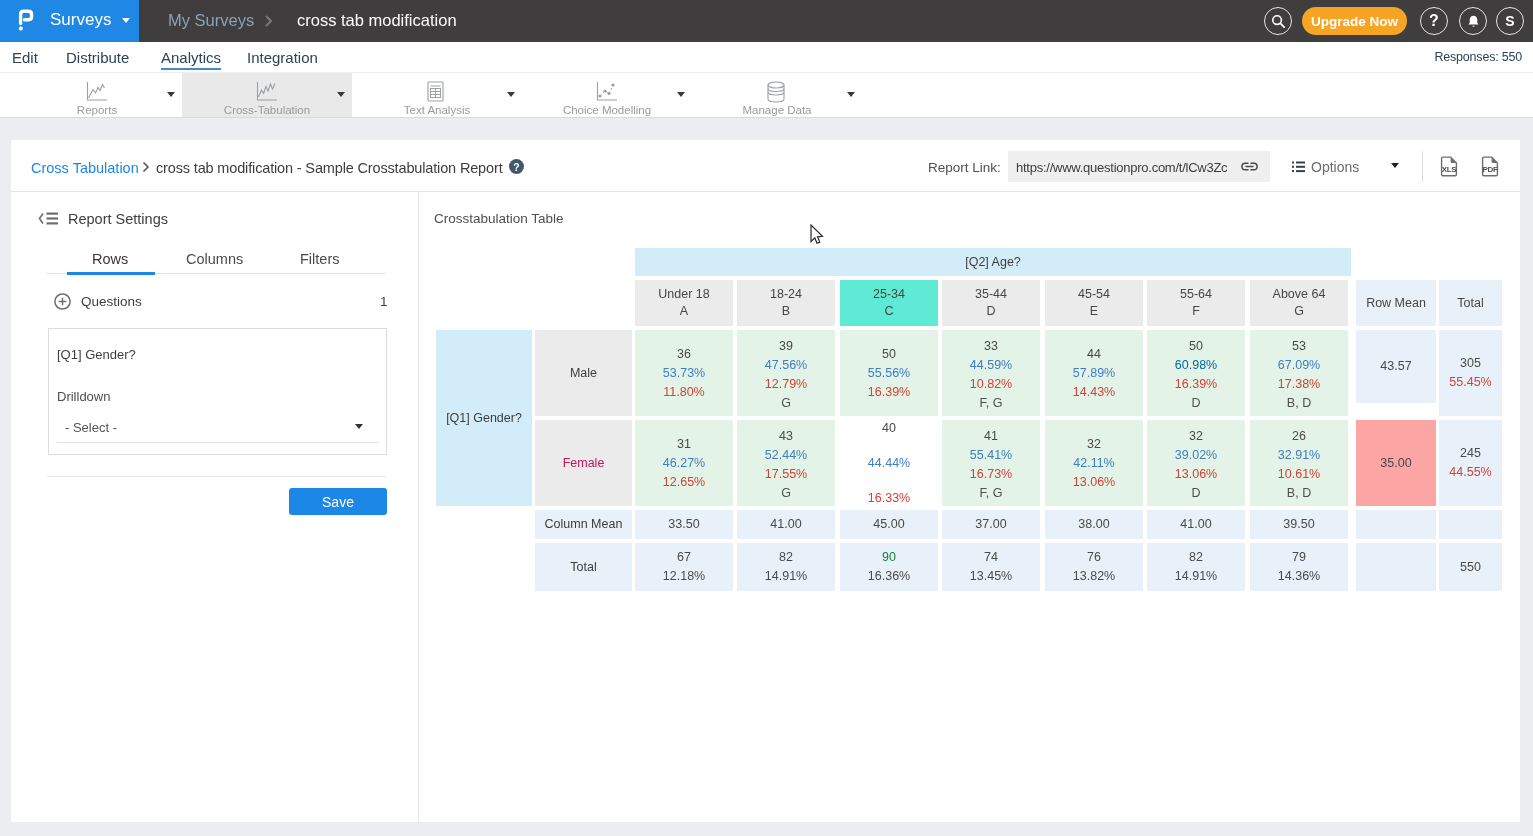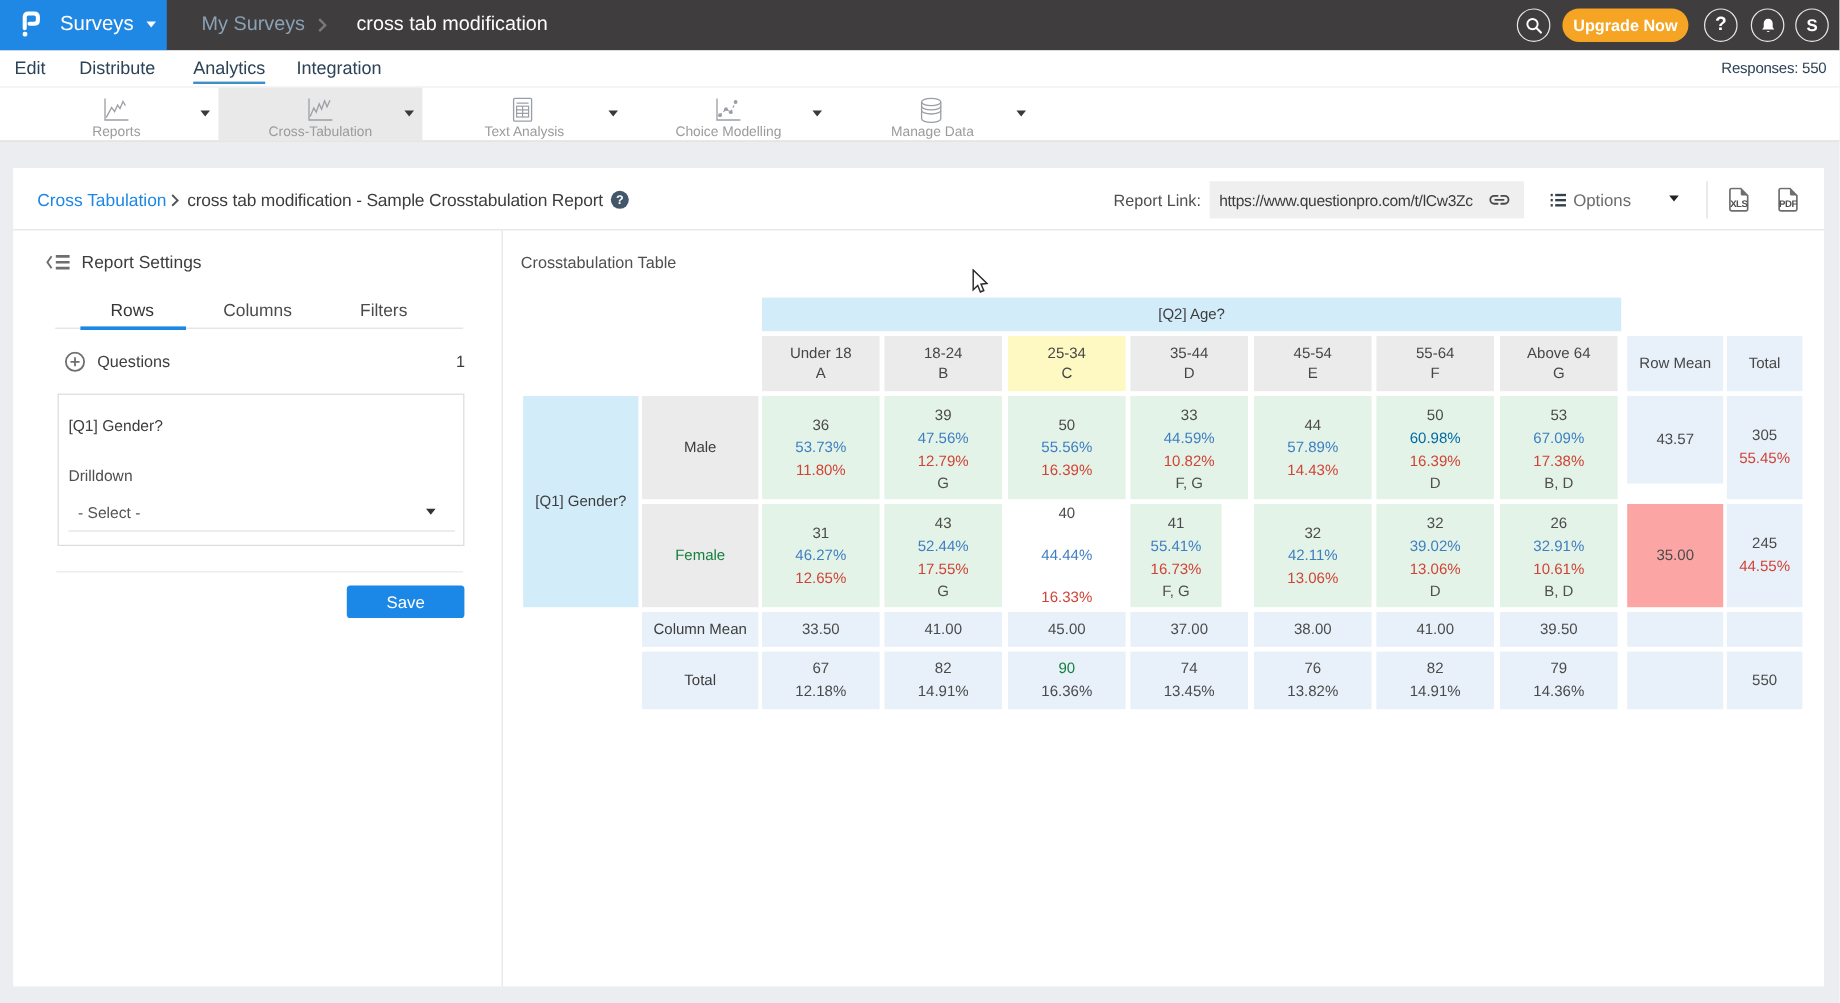--- a/index.html
+++ b/index.html
@@ -163,21 +163,21 @@
     <span style="color:#3d3d3d;">[Q2] Age?</span>
   </div>
 <div class="cell hdrcell" style="left:635px;top:280px;width:98px;height:46px;background:#ebebeb;">
     <span>Under 18</span>
     <span>A</span>
   </div>
 <div class="cell hdrcell" style="left:737px;top:280px;width:98px;height:46px;background:#ebebeb;">
     <span>18-24</span>
     <span>B</span>
   </div>
-<div class="cell hdrcell" style="left:840px;top:280px;width:98px;height:46px;background:#fef9c3;">
+<div class="cell hdrcell" style="left:840px;top:280px;width:98px;height:46px;background:#5eead4;">
     <span>25-34</span>
     <span>C</span>
   </div>
 <div class="cell hdrcell" style="left:942px;top:280px;width:98px;height:46px;background:#ebebeb;">
     <span>35-44</span>
     <span>D</span>
   </div>
 <div class="cell hdrcell" style="left:1045px;top:280px;width:98px;height:46px;background:#ebebeb;">
     <span>45-54</span>
     <span>E</span>
@@ -192,21 +192,21 @@
   </div>
 <div class="cell hdrcell" style="left:1356px;top:280px;width:80px;height:46px;background:#e8f1fa;">Row Mean</div>
 <div class="cell hdrcell" style="left:1439px;top:280px;width:63px;height:46px;background:#e8f1fa;">Total</div>
 <div class="cell" style="left:436px;top:330px;width:96px;height:176px;background:#d3ecf9;">
     <span style="color:#3d3d3d;">[Q1] Gender?</span>
   </div>
 <div class="cell" style="left:535px;top:330px;width:97px;height:86px;background:#ebebeb;">
     <span style="color:#3d3d3d;">Male</span>
   </div>
 <div class="cell" style="left:535px;top:420px;width:97px;height:86px;background:#ebebeb;">
-    <span style="color:#15803d;">Female</span>
+    <span style="color:#be185d;">Female</span>
   </div>
 <div class="cell" style="left:535px;top:510px;width:97px;height:29px;background:#e8f1fa;">
     <span style="color:#3d3d3d;">Column Mean</span>
   </div>
 <div class="cell" style="left:535px;top:543px;width:97px;height:48px;background:#e8f1fa;">
     <span style="color:#3d3d3d;">Total</span>
   </div>
 <div class="cell" style="left:635px;top:330px;width:98px;height:86px;background:#e4f3e7;">
     <span style="color:#4a4a4a;">36</span>
     <span style="color:#3e7ec2;">53.73%</span>
@@ -255,21 +255,21 @@
     <span style="color:#4a4a4a;">43</span>
     <span style="color:#3e7ec2;">52.44%</span>
     <span style="color:#d04336;">17.55%</span>
     <span style="color:#4f4f4f;">G</span>
   </div>
 <div class="cell" style="left:840px;top:420px;width:98px;height:86px;background:#ffffff;gap:16px;">
     <span style="color:#4a4a4a;">40</span>
     <span style="color:#3e7ec2;">44.44%</span>
     <span style="color:#d04336;">16.33%</span>
   </div>
-<div class="cell" style="left:942px;top:420px;width:76px;height:86px;background:#e4f3e7;padding-top:4px;text-align:right;">
+<div class="cell" style="left:942px;top:420px;width:98px;height:86px;background:#e4f3e7;padding-top:4px;text-align:right;">
     <span style="color:#4a4a4a;">41</span>
     <span style="color:#3e7ec2;">55.41%</span>
     <span style="color:#d04336;">16.73%</span>
     <span style="color:#4f4f4f;">F, G</span>
   </div>
 <div class="cell" style="left:1045px;top:420px;width:98px;height:86px;background:#e4f3e7;">
     <span style="color:#4a4a4a;">32</span>
     <span style="color:#3e7ec2;">42.11%</span>
     <span style="color:#d04336;">13.06%</span>
   </div>

